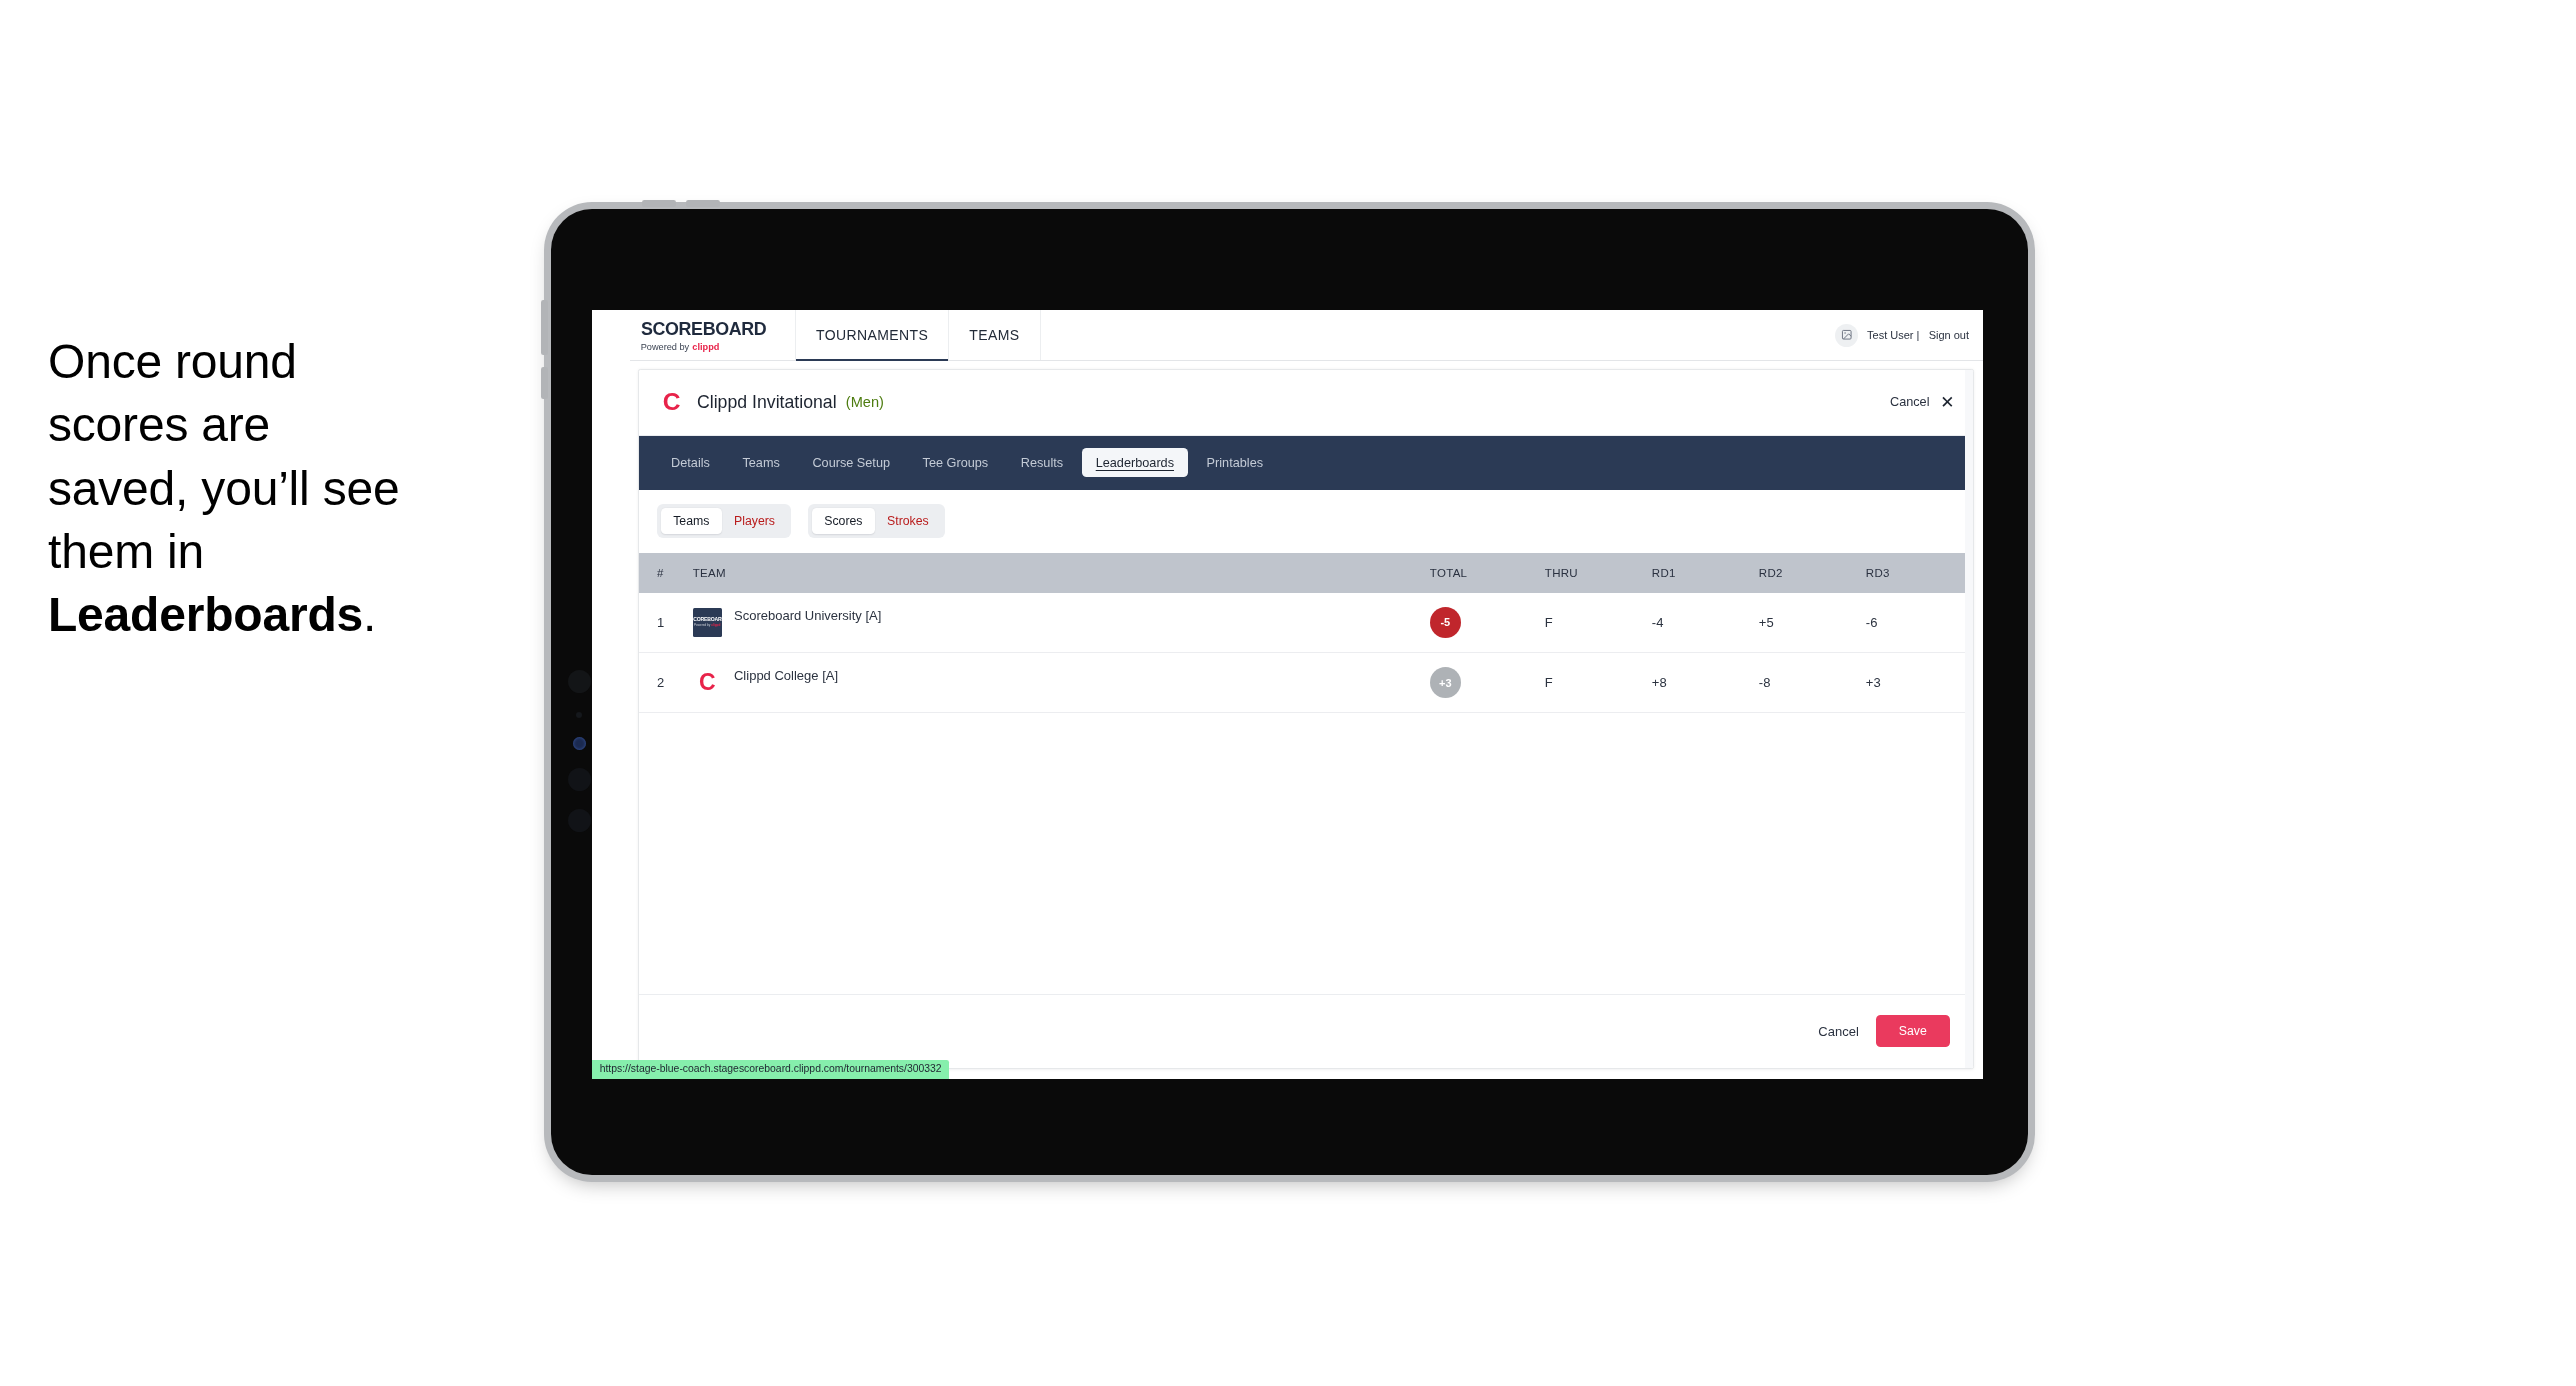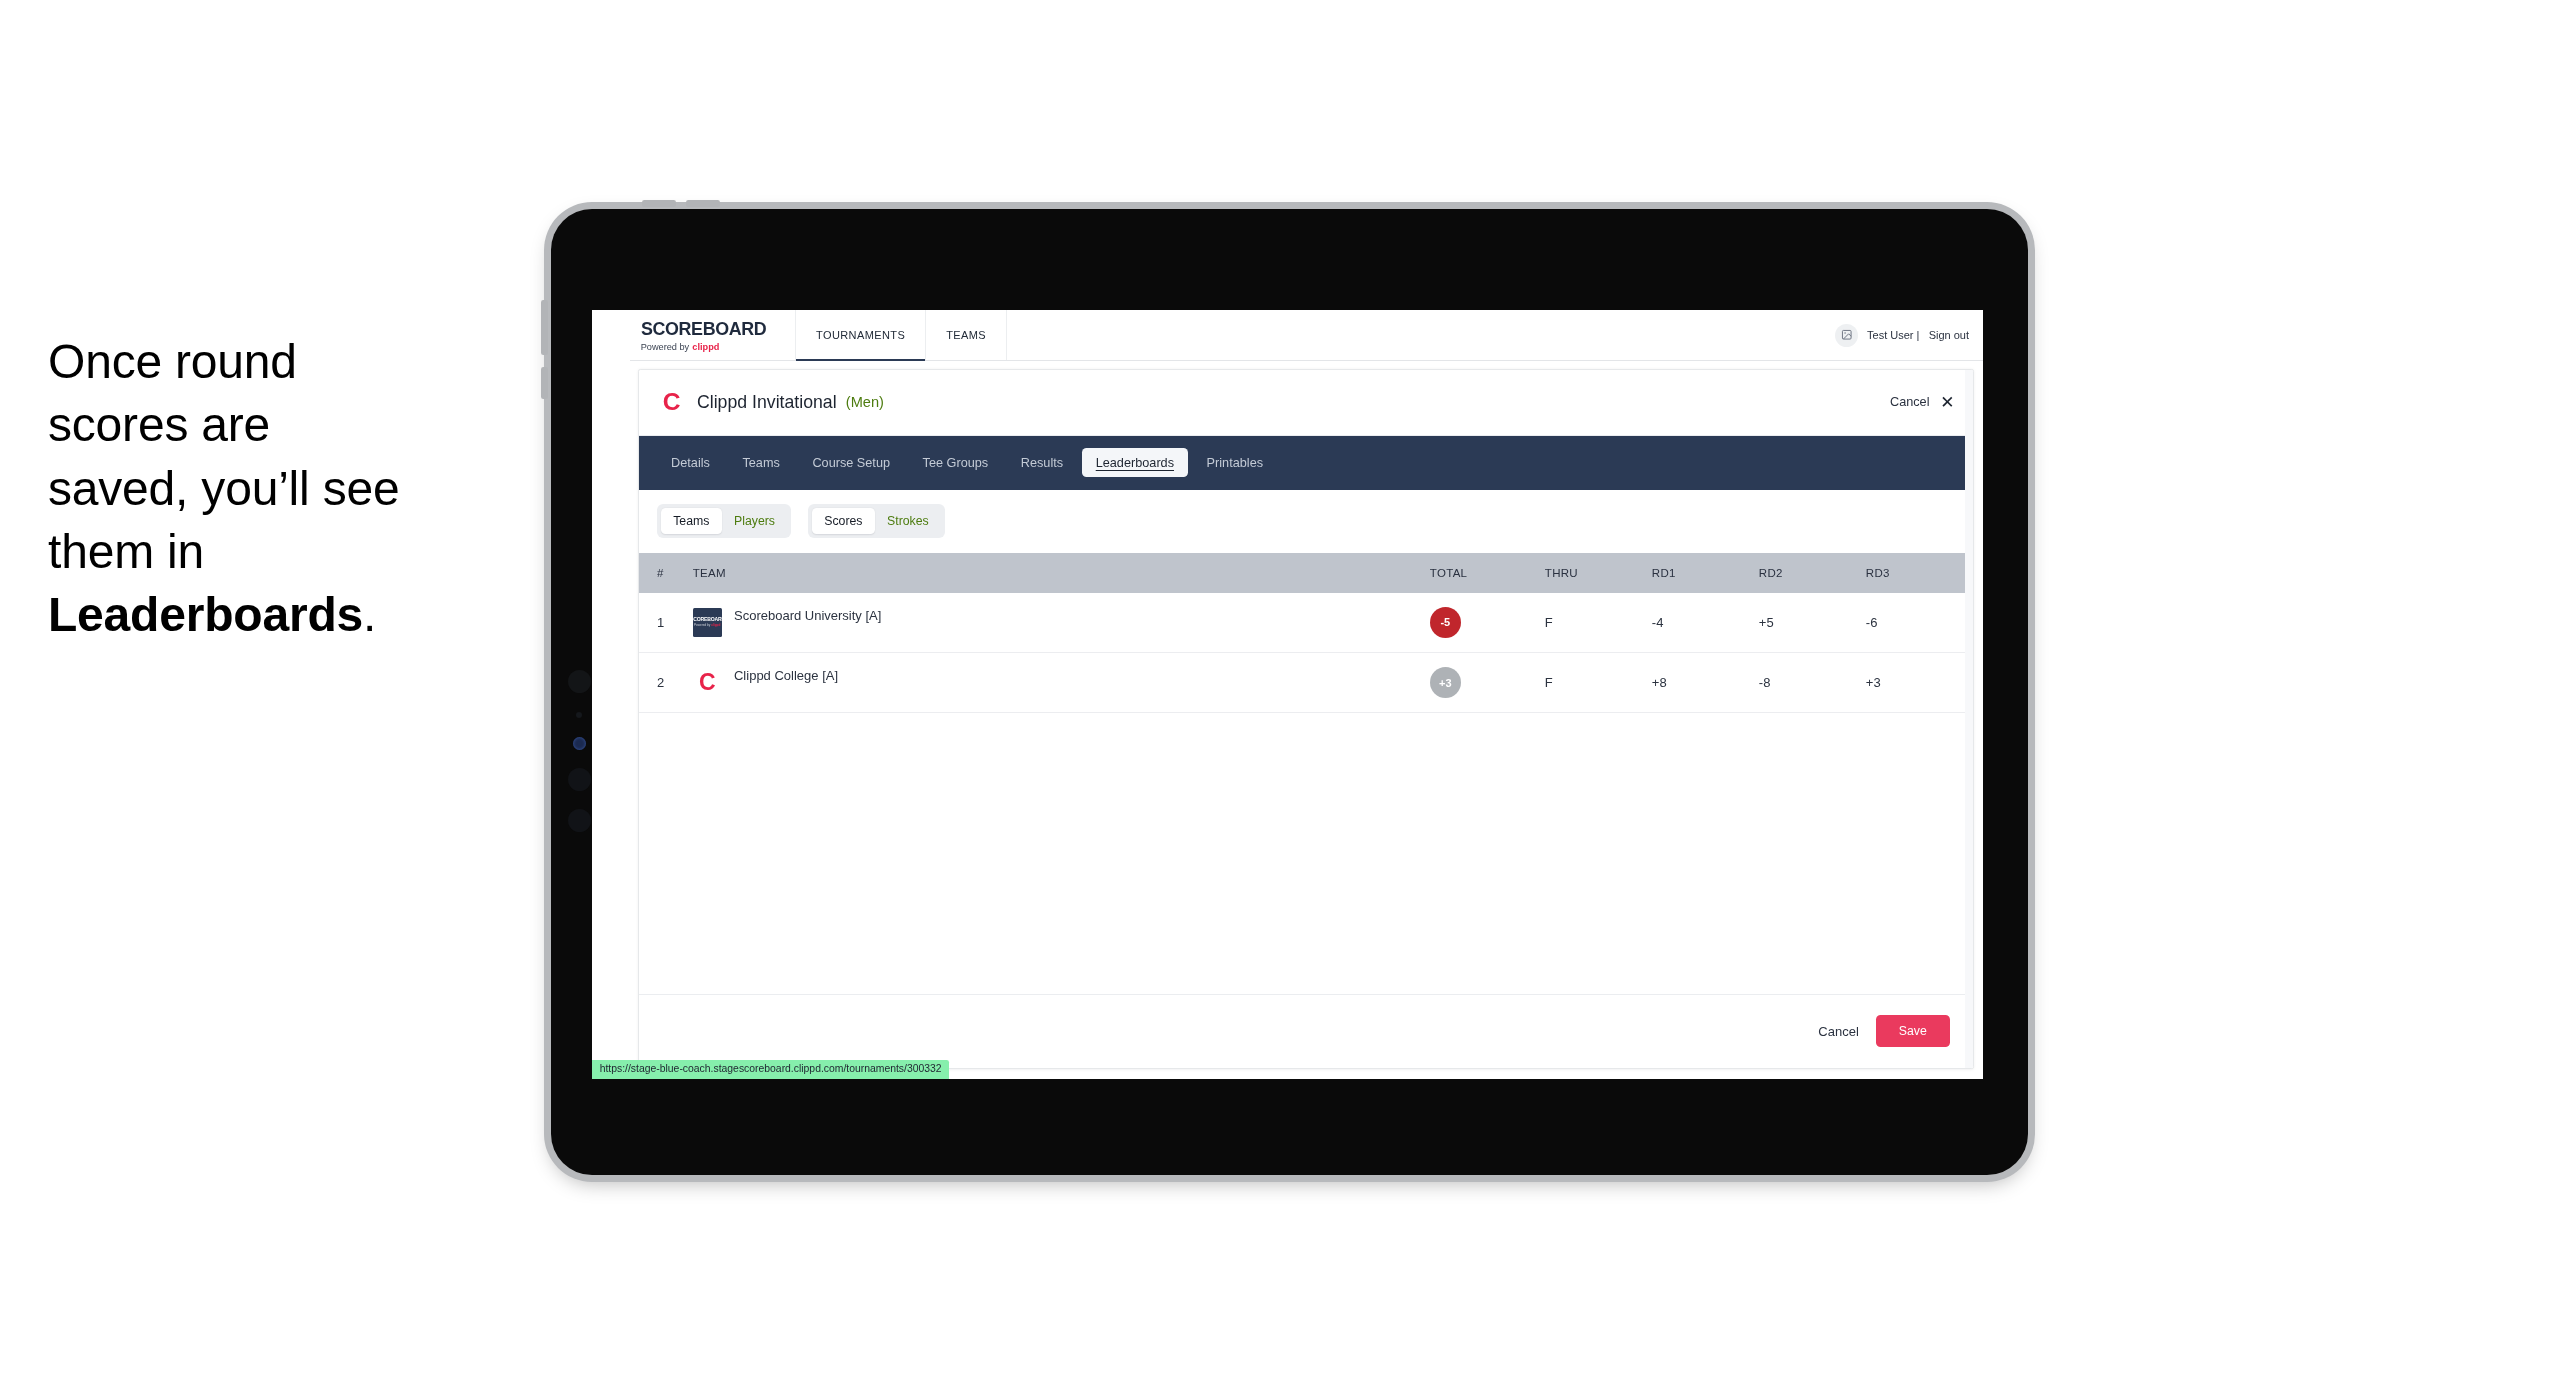--- a/index.html
+++ b/index.html
@@ -96,21 +96,21 @@
     margin-top: 1.5px;
     font-size: 9.2px;
     color: #3b4352;
     display: flex; gap: 3.1px; align-items: baseline;
   }
   #brand-sub .clippd { color: #e8234a; font-weight: bold; }
 
   .top-tab {
     display: flex; align-items: center; justify-content: center;
     padding: 0 20px;
-    font-size: 11px;
+    font-size: 14px;
     letter-spacing: 0.4px;
     color: #222b38;
     border-right: 0.8px solid #eceef0;
     position: relative;
     cursor: pointer;
     background: #fff;
   }
   .top-tab.active::after {
     content:""; position:absolute; left:0; right:0; bottom:-0.8px; height:2.3px;
     background:#2b3a55;
@@ -189,21 +189,21 @@
     background:#ffffff;
   }
   .seg {
     display:flex; gap:0;
     background:#eceef1;
     border-radius: 6.1px;
     padding: 3.8px;
   }
   .seg-btn {
     font-size: 12.3px;
-    color:#4d7c0f;
+    color:#b91c1c;
     padding: 6.1px 12.3px;
     border-radius: 4.6px;
     cursor: pointer;
     white-space: nowrap;
   }
   .seg-btn.active {
     background:#ffffff;
     color:#161c26;
     box-shadow: 0 0.8px 1.5px rgba(16,24,40,.10);
   }

